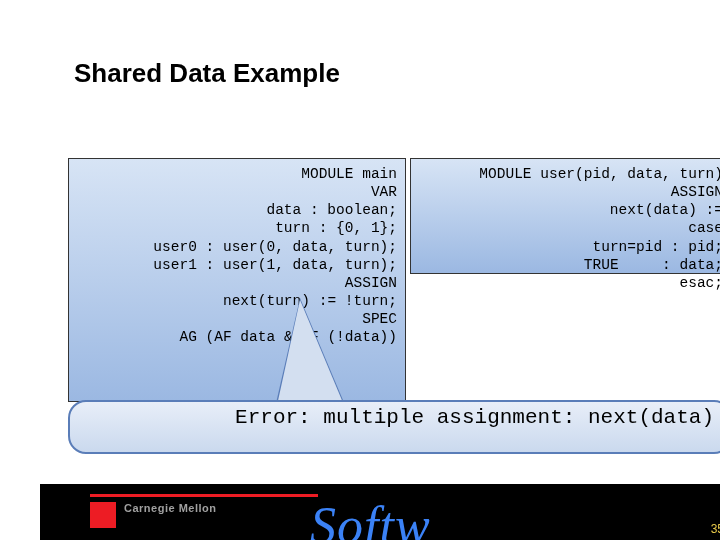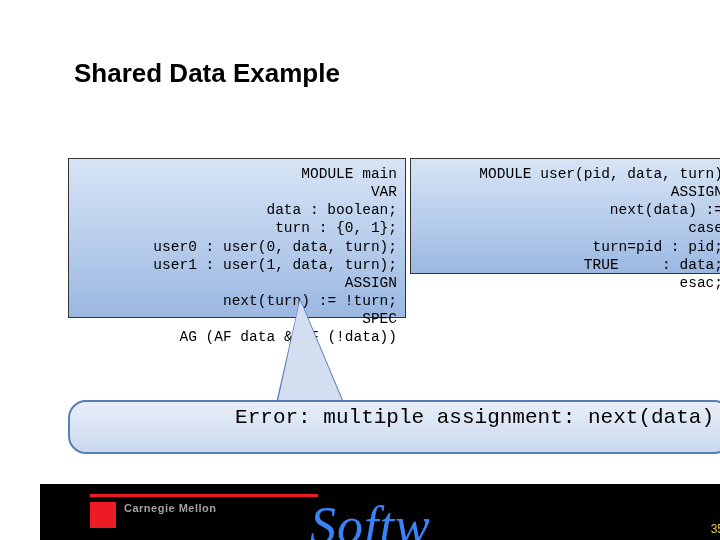--- a/index.html
+++ b/index.html
@@ -12,21 +12,21 @@
     position: absolute;
     border: 1.5px solid #333;
     background: linear-gradient(to bottom, #d7e4f5 0%, #9bb8e2 100%);
     font-family: "Courier New", Courier, monospace;
     font-size: 14.5px;
     line-height: 1.25;
     color: #000;
     white-space: pre;
     padding: 6px 8px;
   }
-  .codeleft  { top: 118px; left: 28px;  width: 338px; height: 160px; }
+  .codeleft  { top: 118px; left: 28px;  width: 338px; height: 244px; }
   .coderight { top: 118px; left: 370px; width: 322px; height: 116px; }
 
   
   .tail {
     position: absolute;
     top: 260px; left: 236px;
     width: 0; height: 0;
     border-left: 24px solid transparent;
     border-right: 46px solid transparent;
     border-bottom: 110px solid #d3dff0;

